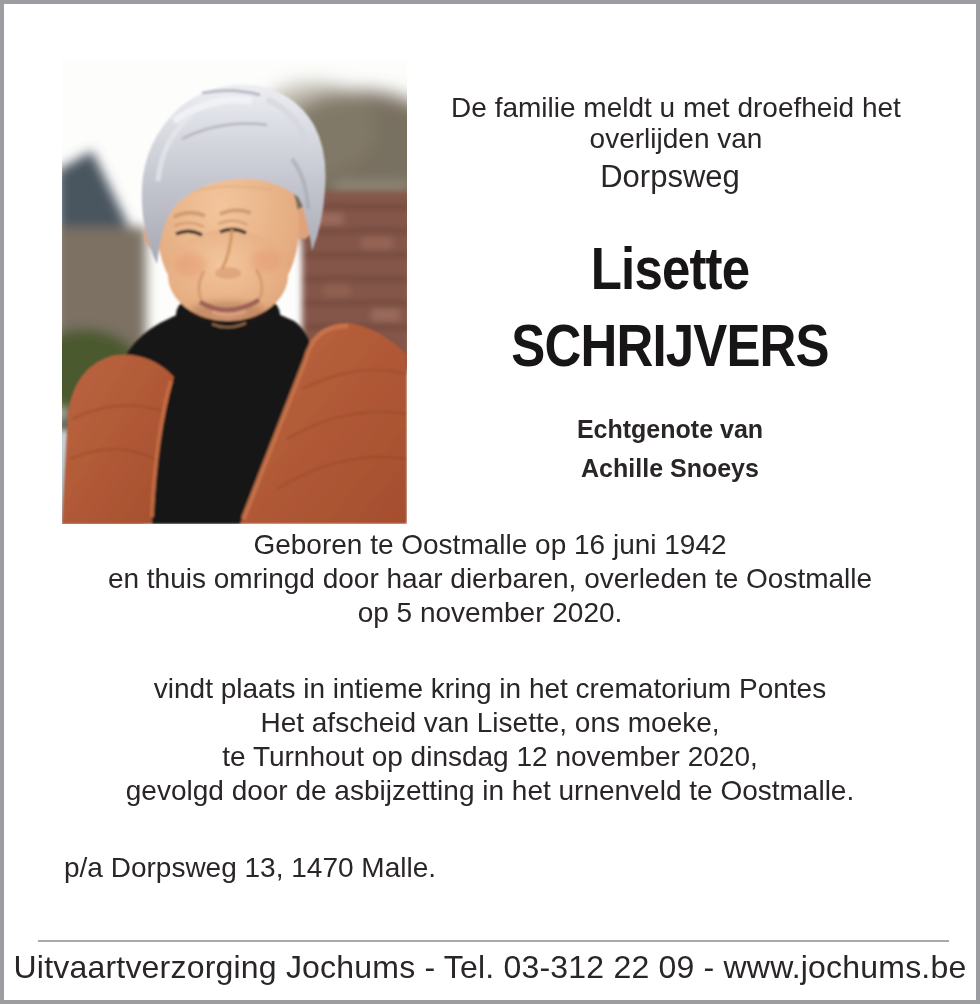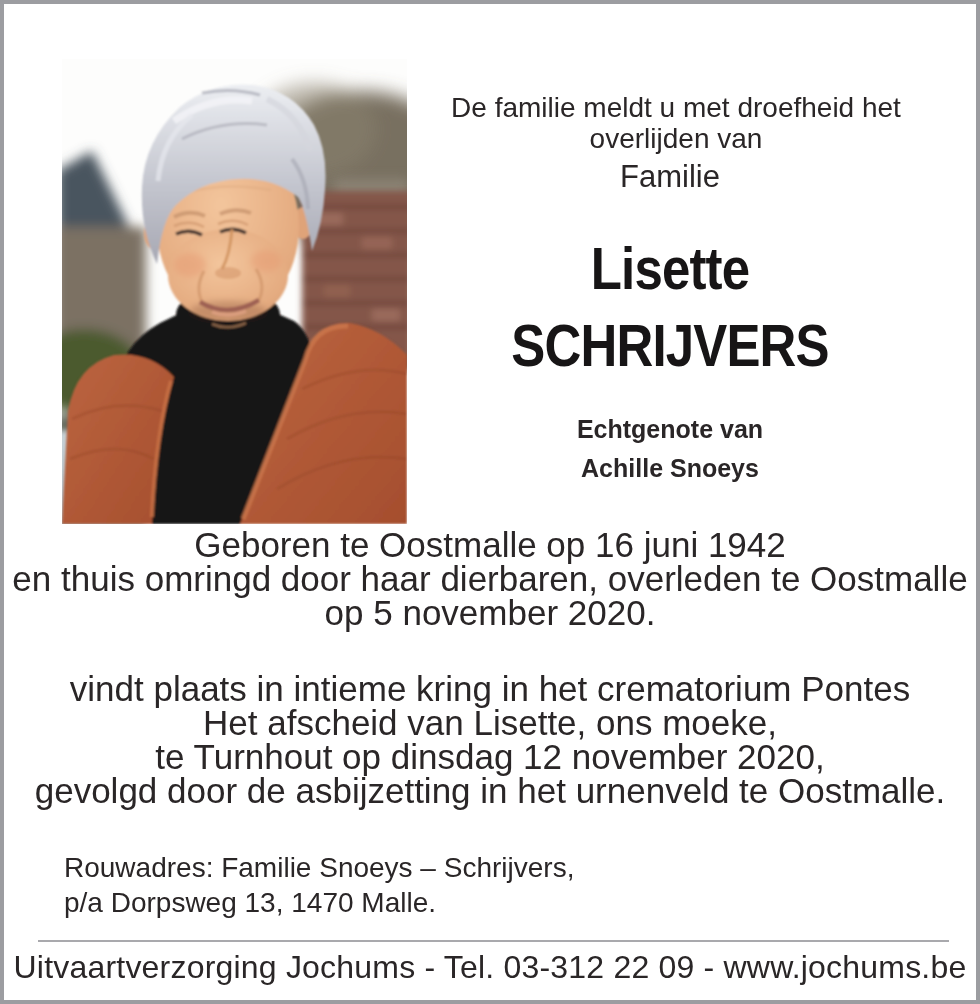--- a/index.html
+++ b/index.html
@@ -15,21 +15,21 @@
     left:58px; top:55px; width:345px; height:465px;
     overflow:hidden; background:var(--photo_sky,#fdfdfc);
   }
   .photo svg { display:block; }
   .intro      { left:412px; top:59px;  width:520px; font-size:28px; line-height:31px;margin-top:29px; }
   .salutation { left:406px; top:155px; width:520px; font-size:31px; }
   .name       { left:406px; top:226px; width:520px; font-weight:bold; font-size:60px;
                 line-height:77px; color:var(--name,#171516); letter-spacing:-1px; }
   .name .nm   { transform:scaleX(.85); transform-origin:50% 50%; }
   .spouse     { left:406px; top:406px; width:520px; font-size:25px; line-height:39px; font-weight:bold; }
-  .para       { left:0; right:0; font-size:35px; line-height:34px; }
+  .para       { left:0; right:0; font-size:28px; line-height:34px; }
   .birth      { top:524px; }
   .farewell   { top:668px; }
   .mourning   { left:60px; top:846px; font-size:28px; line-height:35px; }
   .divider    { left:34px; top:936px; width:911px; height:2px; background:var(--divider,#a9a9ad); }
   .footer     { left:0; right:0; top:945px; font-size:32px; letter-spacing:.2px; }
 </style>
 </head>
 <body>
 
 <div class="page">
@@ -160,21 +160,21 @@
         </g>
       </g>
     </svg>
   </div>
 
   <div class="abs intro center">
     <div>De familie meldt u met droefheid het</div>
     <div>overlijden van</div>
   </div>
 
-  <div class="abs salutation center">Familie</div>
+  <div class="abs salutation center">Dorpsweg</div>
 
   <div class="abs name center">
     <div class="nm">Lisette</div>
     <div class="nm">SCHRIJVERS</div>
   </div>
 
   <div class="abs spouse center">
     <div>Echtgenote van</div>
     <div>Achille Snoeys</div>
   </div>
@@ -186,21 +186,20 @@
   </div>
 
   <div class="abs para farewell center">
     <div>vindt plaats in intieme kring in het crematorium Pontes</div>
     <div>Het afscheid van Lisette, ons moeke,</div>
     <div>te Turnhout op dinsdag 12 november 2020,</div>
     <div>gevolgd door de asbijzetting in het urnenveld te Oostmalle.</div>
   </div>
 
   <div class="abs mourning">
-    <div>Rouwadres: Familie Snoeys – Schrijvers,</div>
     <div>p/a Dorpsweg 13, 1470 Malle.</div>
   </div>
 
   <div class="abs divider"></div>
 
   <div class="abs footer center">Uitvaartverzorging Jochums - Tel. 03-312 22 09 - www.jochums.be</div>
 
 </div>
 
 </body></html>

